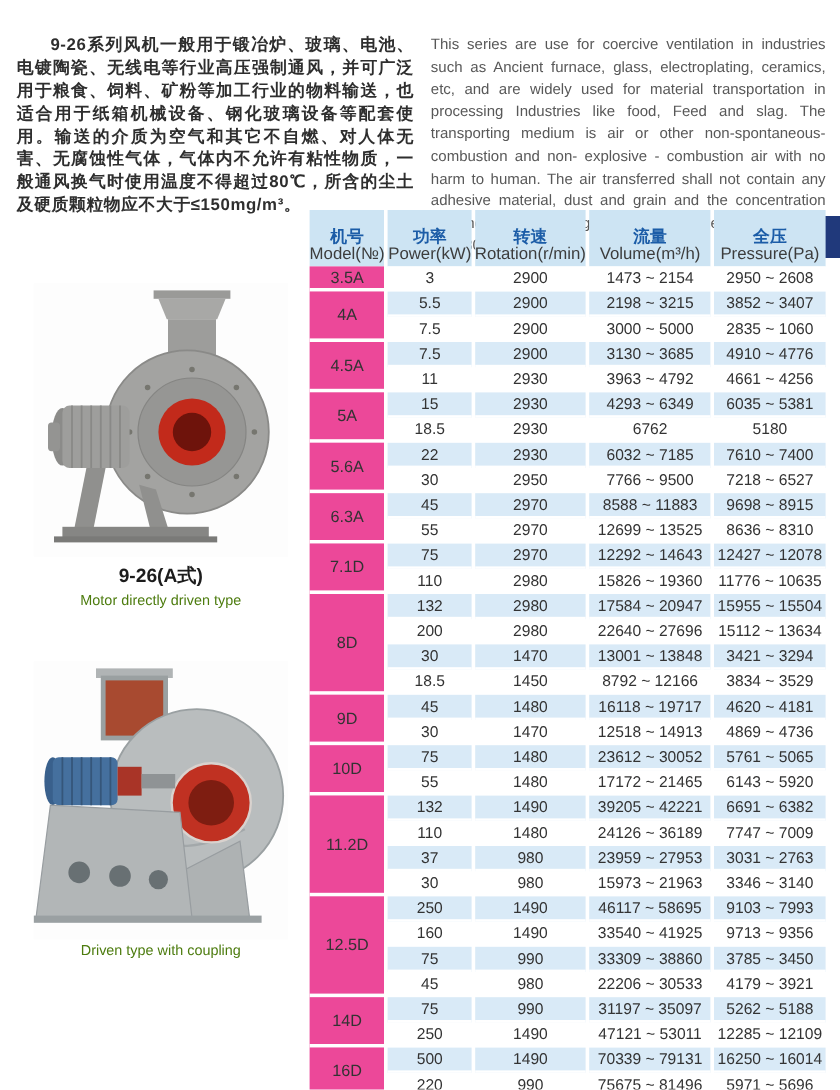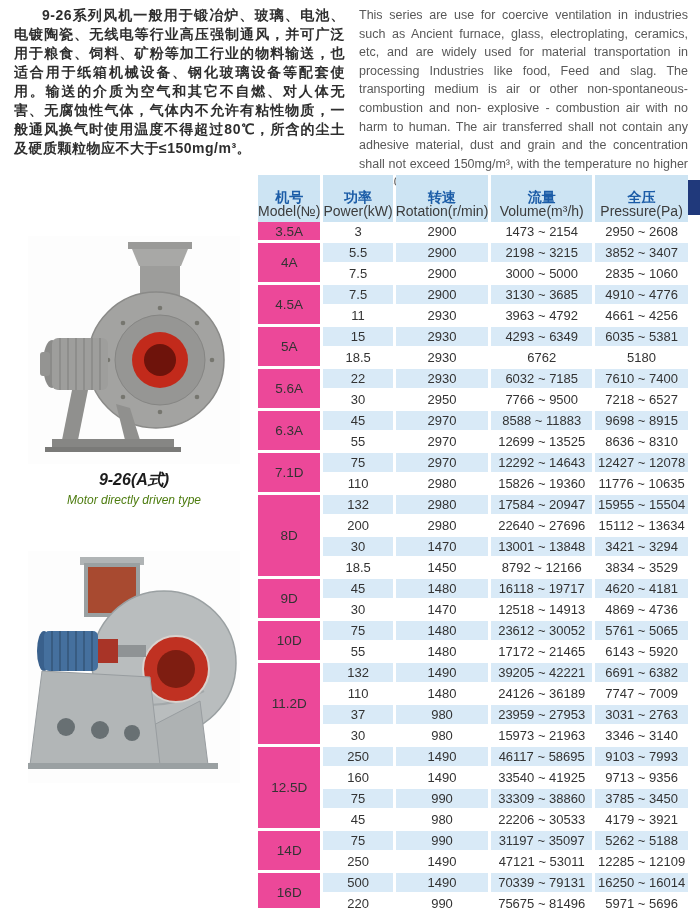--- a/index.html
+++ b/index.html
@@ -1,29 +1,29 @@
 <!DOCTYPE html>
 <html><head>
 <meta charset="utf-8">
 <style>
   * { margin:0; padding:0; box-sizing:border-box; }
   html,body { width:700px; height:908px; background:#fff; overflow:hidden;
               font-family:"Liberation Sans", sans-serif; position:relative; }
 
   
-  .intro { display:flex; padding:6px 12px 0 14px; gap:14px; }
+  .intro { display:flex; padding:28px 12px 0 14px; gap:14px; }
   .intro-zh { width:332px; font-size:14px; font-weight:bold; line-height:19px;
               color:#2e2e2e; text-align:justify; text-indent:2em;
               letter-spacing:0.5px; }
   .intro-en { width:330px; font-size:12.5px; line-height:18.6px; color:#585858;
               text-align:justify; }
 
   
   .left-col { position:absolute; left:14px; top:236px; width:240px; }
-  .figure { text-align:center;font-style:italic; }
+  .figure { text-align:center; }
   .figure + .figure { margin-top:44px; }
   .fig-img { display:block; margin:0 auto; background:#fdfdfd; }
   .fig-title { font-size:16px; font-weight:bold; color:#1c1c1c; margin-top:6px; }
   .fig-sub   { font-size:12px; color:#4d7c0f; margin-top:2px; }
 
   
   .table-wrap { position:absolute; left:255px; top:175px; width:436px; }
   table { border-collapse:separate; border-spacing:3px 0; table-layout:fixed; }
   th { background:#cde4f3; padding:14px 0 5px; vertical-align:middle; }
   .th-zh { font-size:14px; font-weight:bold; color:#1b5ca7; line-height:16px; }
@@ -108,20 +108,21 @@
       <path d="M24,80 v40 M32,80 v40 M40,80 v40 M48,80 v40 M56,80 v40 M64,80 v40" stroke="#35567a" stroke-width="1.5"></path>
       <rect x="70" y="88" width="20" height="24" fill="#a93427"></rect>
       <rect x="90" y="94" width="28" height="12" fill="#8f9395"></rect>
 
       <polygon points="14,120 122,126 132,214 2,214" fill="#b2b6b7" stroke="#989da0" stroke-width="1"></polygon>
       <circle cx="38" cy="176" r="9" fill="#687073"></circle>
       <circle cx="72" cy="179" r="9" fill="#687073"></circle>
       <circle cx="104" cy="182" r="8" fill="#687073"></circle>
       <rect x="0" y="212" width="190" height="6" fill="#9aa0a2"></rect>
     </svg>
+    <div class="fig-sub">Driven type with coupling</div>
   </div>
 
 </div>
 
 <div class="table-wrap">
   <table>
     <colgroup>
       <col style="width:56px">
         <col style="width:62px">
         <col style="width:74px">

